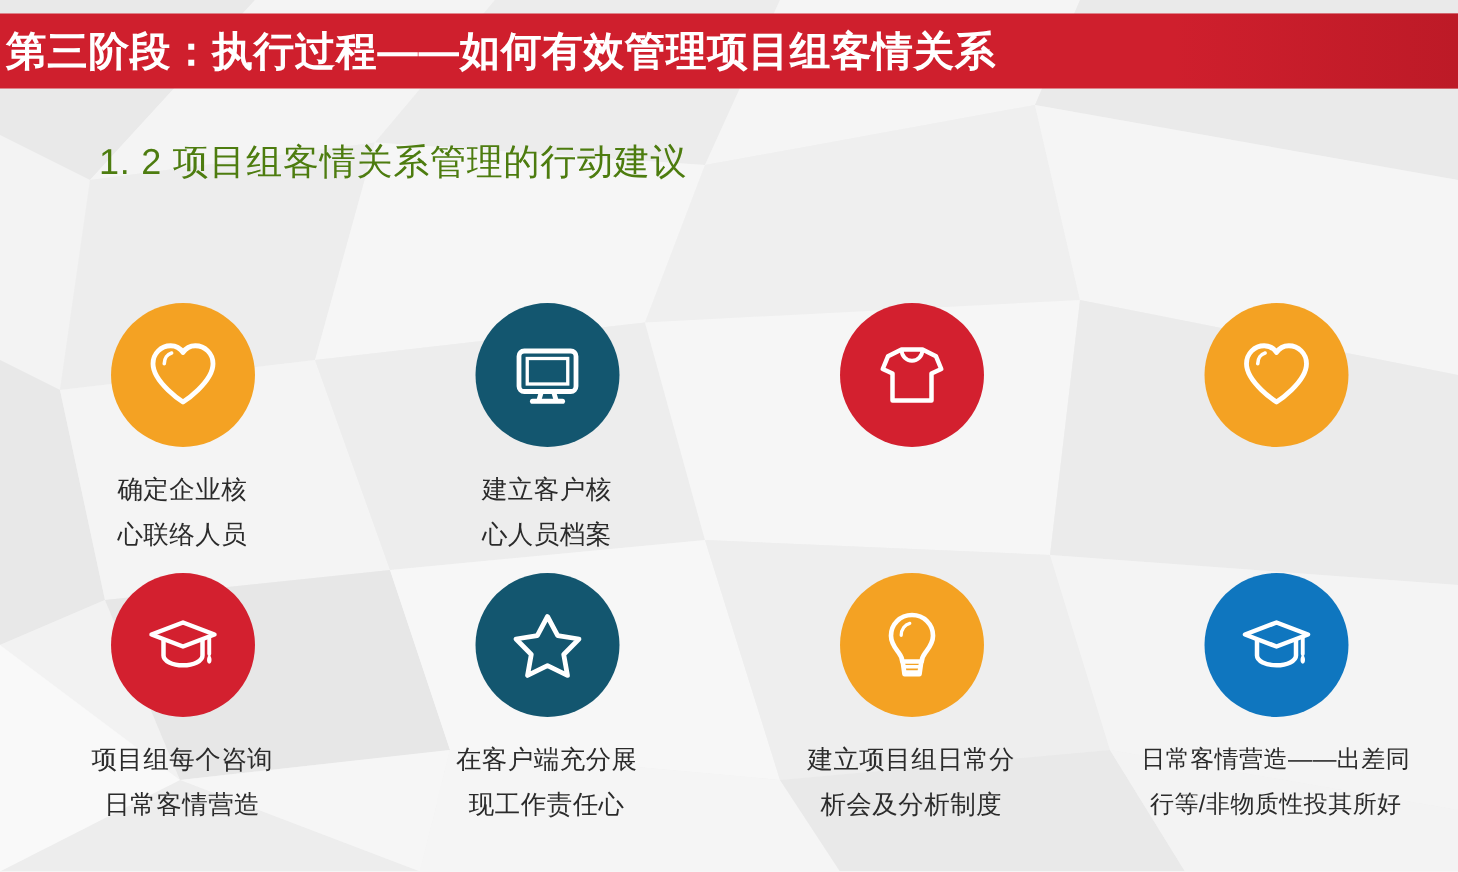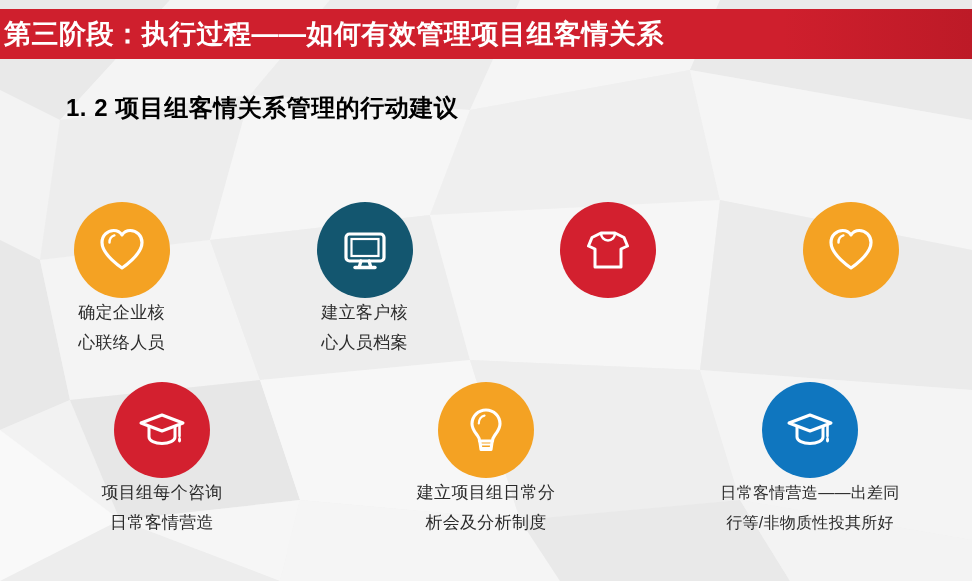--- a/index.html
+++ b/index.html
@@ -57,23 +57,23 @@
     padding-left: 4px;
     line-height: 50px;
     white-space: nowrap;
   }
 
   
   #subtitle {
     position: absolute;
     left: 66px;
     top: 92px;
-    color: #000000;
+    color: #4d7c0f;
     font-size: 24px;
-    font-weight: bold;
+    font-weight: normal;
     letter-spacing: 0.5px;
     z-index: 5;
     white-space: nowrap;
   }
 
   
   .row {
     position: absolute;
     display: flex;
     width: 972px;
@@ -94,20 +94,21 @@
     height: 96px;
     border-radius: 50%;
     display: flex;
     align-items: center;
     justify-content: center;
     flex: none;
   }
   .icon-circle svg { display: block; }
 
   .item-label {
+    margin-top: 14px;
     text-align: center;
     color: #2b2b2b;
     font-size: 17px;
     line-height: 30px;
     white-space: pre-line;
     letter-spacing: 0.3px;
   }
   .item-label.tight { font-size: 16px; }
 </style>
 </head>
@@ -215,20 +216,31 @@
             <path d="M13 22.5 V33 C13 36.6 18.8 39.5 26 39.5 C33.2 39.5 39 36.6 39 33 V22.5" stroke="#ffffff" stroke-width="3" stroke-linejoin="round" fill="none"></path>
             <path d="M43.5 20.5 V32" stroke="#ffffff" stroke-width="2.6" stroke-linecap="round"></path>
             <path d="M43.5 32 C41.5 34.5 41.5 38 43.5 38.5 C45.5 38 45.5 34.5 43.5 32 Z" fill="#ffffff"></path>
           </svg>
         </span>
       </div>
       <div class="item-label">项目组每个咨询
 日常客情营造</div>
     </div>
 
+    <div class="item">
+      <div class="icon-circle" style="background:#13566f">
+        <span>
+          <svg width="52" height="52" viewBox="0 0 52 52" fill="none">
+            <path d="M26 7 L32.8 19.8 L47 22 L36.8 32.3 L39.3 46.3 L26 39.8 L12.7 46.3 L15.2 32.3 L5 22 L19.2 19.8 Z" stroke="#ffffff" stroke-width="3.2" stroke-linejoin="round"></path>
+          </svg>
+        </span>
+      </div>
+      <div class="item-label">在客户端充分展
+现工作责任心</div>
+    </div>
 
     <div class="item">
       <div class="icon-circle" style="background:#f4a223">
         <span>
           <svg width="52" height="52" viewBox="0 0 52 52" fill="none">
             <path d="M26 6 C18 6 12 12.2 12 19.8 C12 25 15 28.2 17.2 31.2 C19 33.6 19.5 35.5 19.5 37 L32.5 37 C32.5 35.5 33 33.6 34.8 31.2 C37 28.2 40 25 40 19.8 C40 12.2 34 6 26 6 Z" stroke="#ffffff" stroke-width="3.1" stroke-linejoin="round"></path>
             <path d="M19.8 37 L21 45.5 L31 45.5 L32.2 37" stroke="#ffffff" stroke-width="3.1" stroke-linejoin="round" fill="none"></path>
             <path d="M20.3 40.5 H31.7 M21 44 H31" stroke="#ffffff" stroke-width="2.2" stroke-linecap="round"></path>
             <path d="M18.8 19.5 C18.8 15.4 21.3 12.3 24.5 11.6" stroke="#ffffff" stroke-width="2.2" stroke-linecap="round" fill="none"></path>
           </svg>

